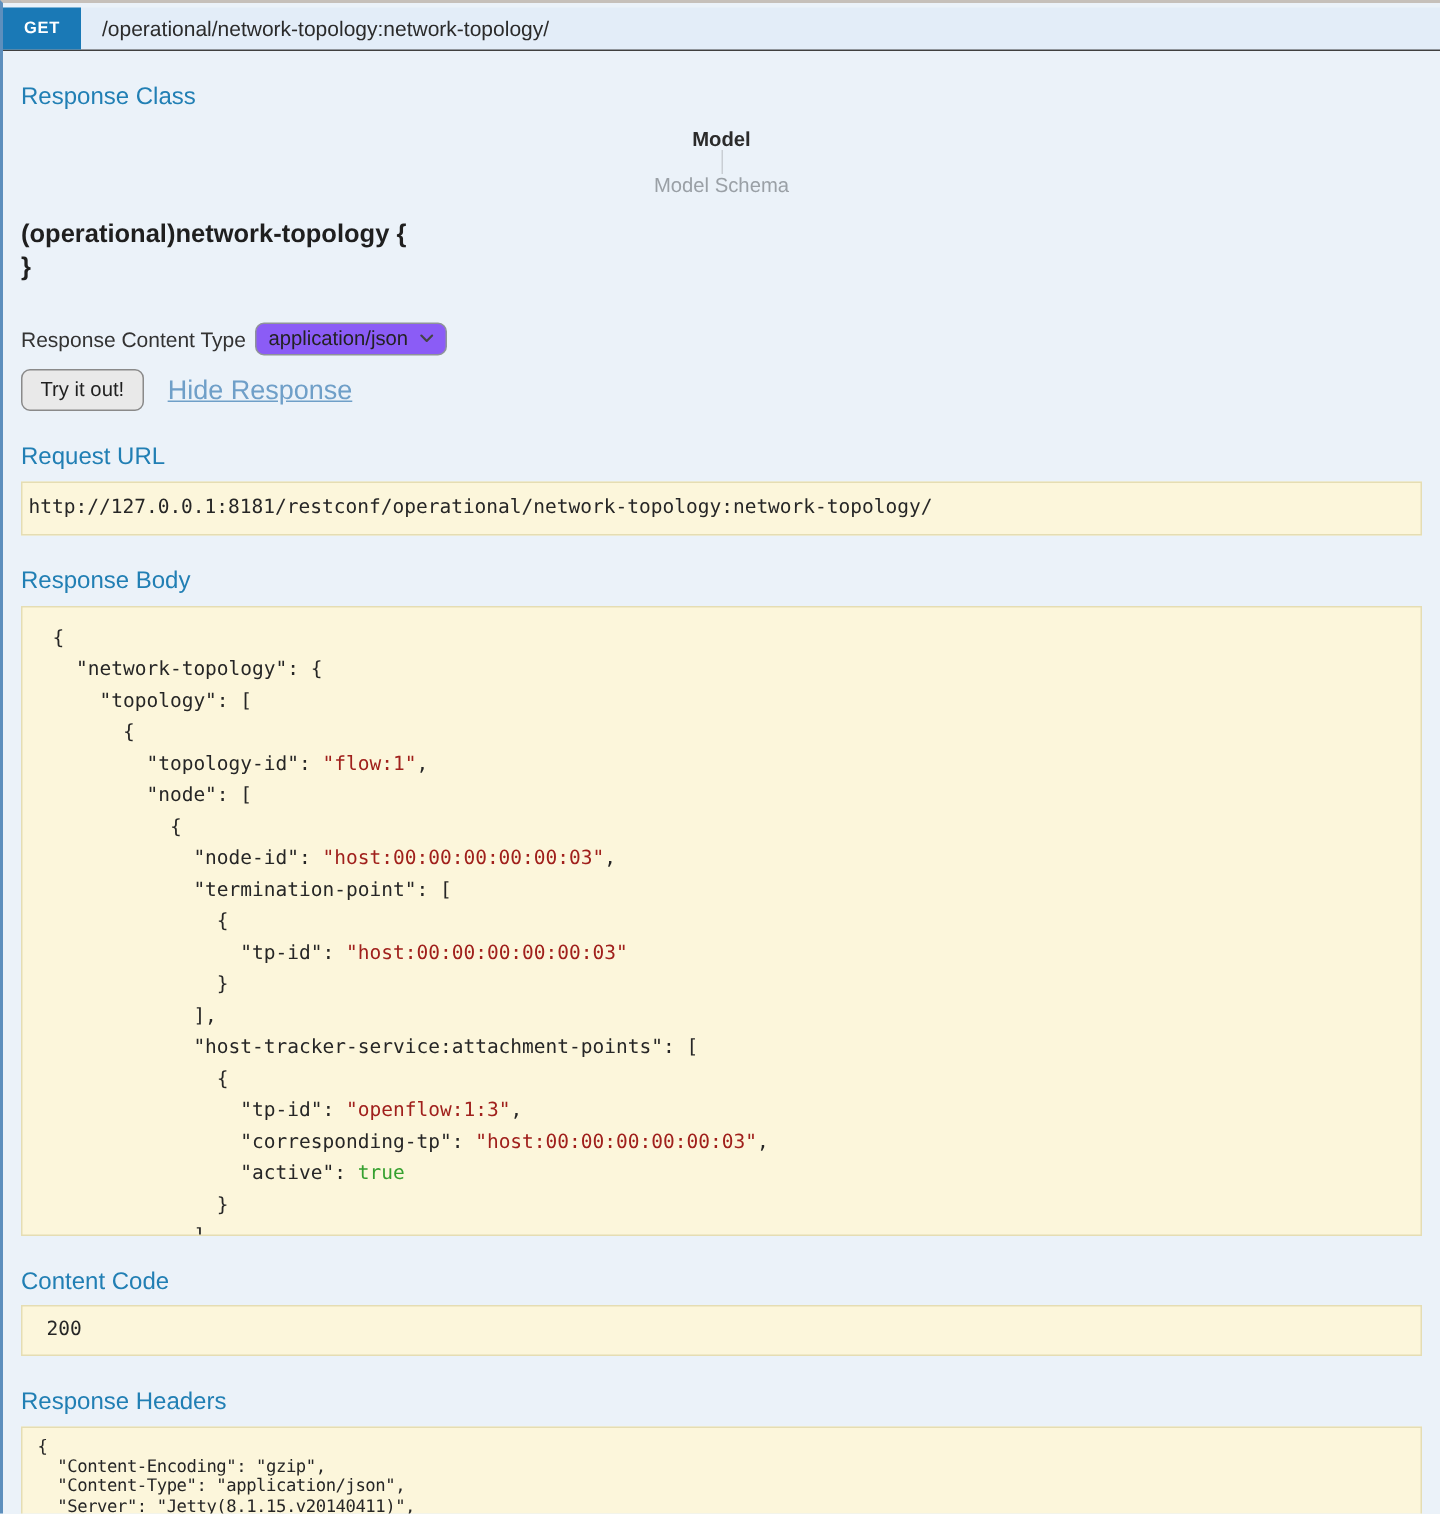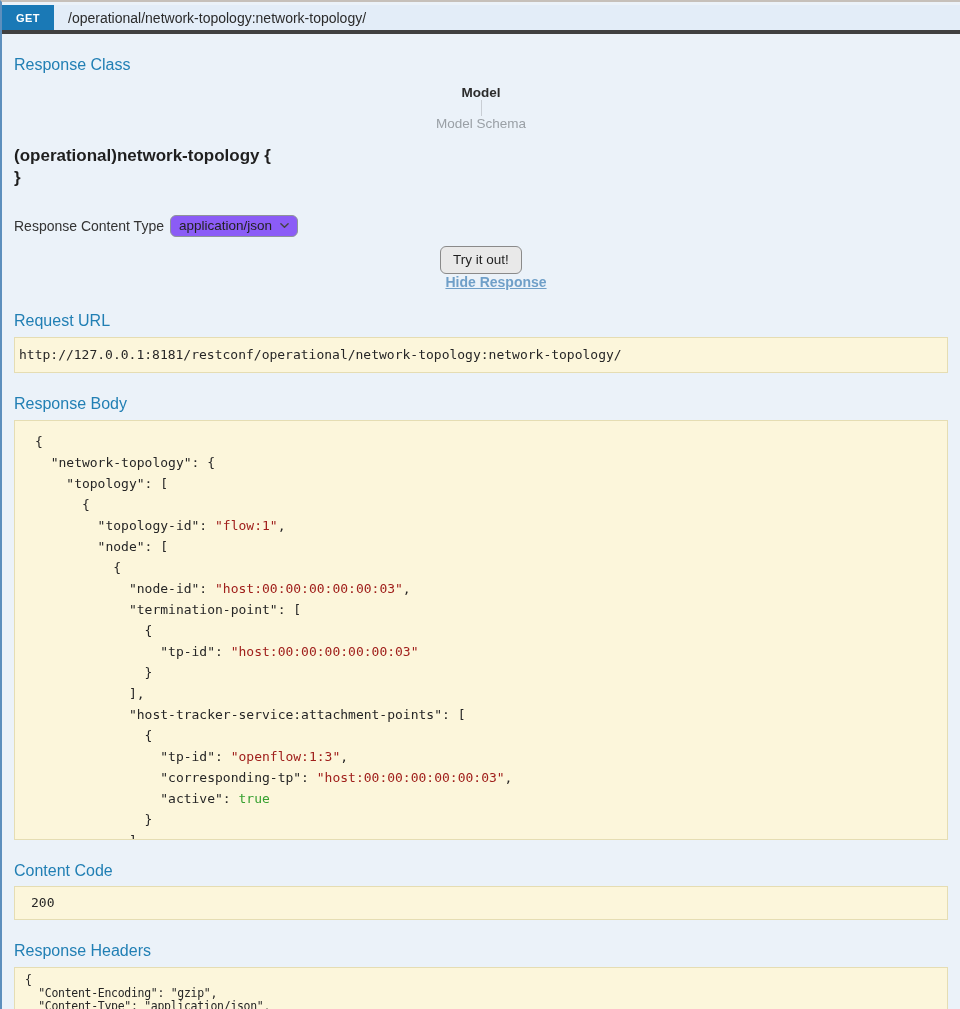--- a/index.html
+++ b/index.html
@@ -12,21 +12,21 @@
     height: 1009px;
     overflow: hidden;
     border-top: 2px solid #c6c0ba;
     border-left: 2px solid #5d8fbd;
   }
   
   .op-header {
     display: flex;
     align-items: stretch;
     background: #e3edf8;
-    border-bottom: 4px solid #404040;
+    border-bottom: 1px solid #404040;
     height: 29px;
     margin-top: 3px;
     cursor: pointer;
   }
   .http-method {
     background: #1a79b6;
     color: #ffffff;
     font-size: 11px;
     font-weight: bold;
     letter-spacing: .5px;
@@ -96,39 +96,37 @@
     margin-left: 8px;
     display: inline-block;
     width: 9px; height: 9px;
   }
   .select-box .chev svg { display: block; }
   
   .try-row {
     display: flex;
     align-items: center;
     margin-top: 9px;
-    flex-direction: column;
   }
   .try-button {
     background: #e9e9e9;
     border: 1px solid #8a8a8a;
     border-radius: 6px;
     padding: 5px 12px 6px 12px;
     font-size: 13.5px;
     font-family: "Liberation Sans", sans-serif;
     color: #1f1f1f;
     cursor: pointer;
   }
   .hide-response-link {
-    margin-left: 30px;
-    font-size: 14px;
+    margin-left: 16px;
+    font-size: 18px;
     color: #6f9fc8;
     text-decoration: underline;
     cursor: pointer;
-    font-weight: bold;
   }
   
   .code-box {
     background: #fcf6db;
     border: 1px solid #e5ddb3;
     margin-top: 6px;
   }
   .code-box pre {
     font-family: "DejaVu Sans Mono", monospace;
     color: #262626;

